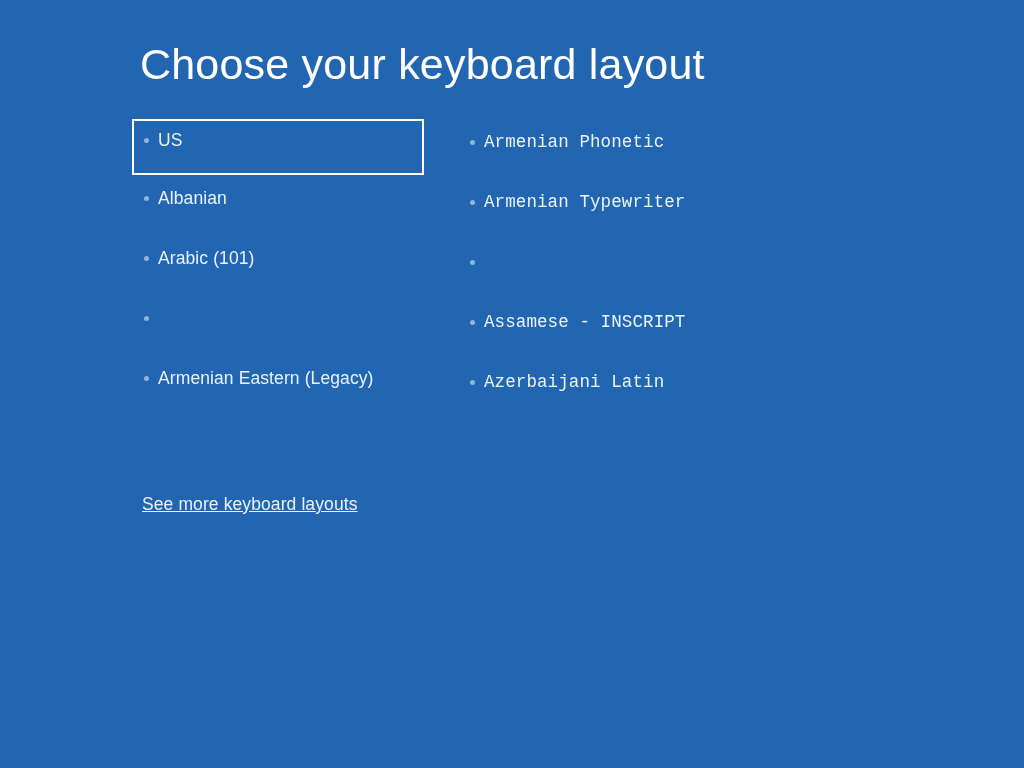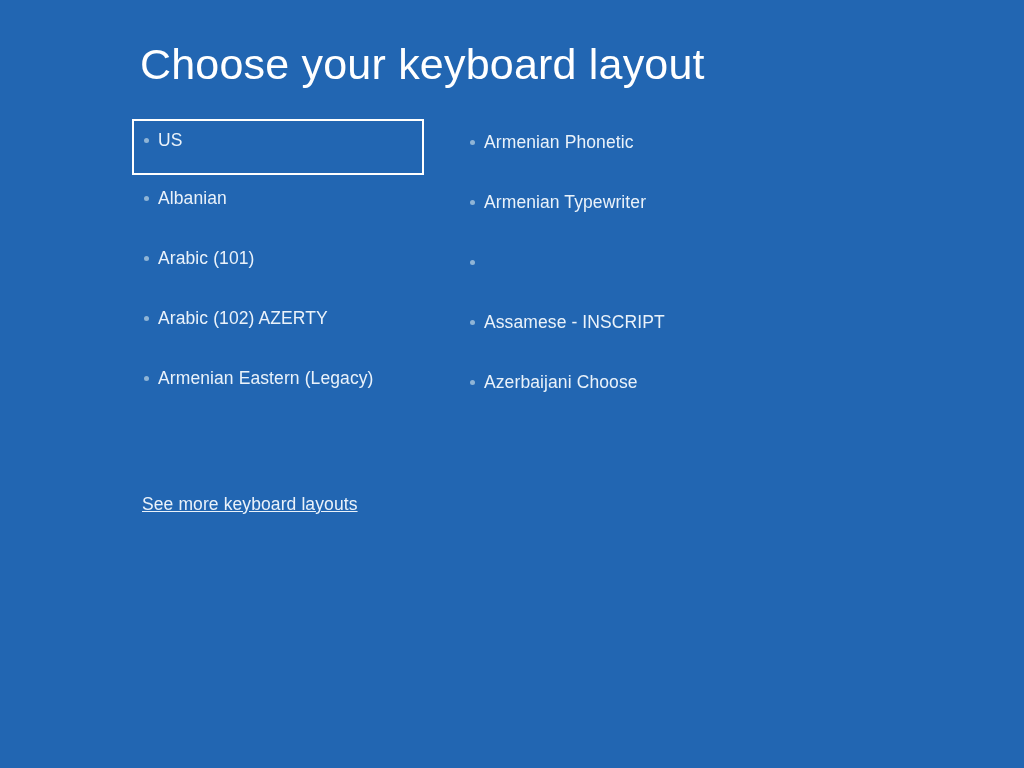--- a/index.html
+++ b/index.html
@@ -35,21 +35,21 @@
     color: #ffffff;
     white-space: nowrap;
   }
 
   
   .column {
     position: absolute;
     top: 119px;
   }
   #column-left  { left: 132px; width: 292px; }
-  #column-right { left: 458px; width: 320px; }
+  #column-right { left: 458px; width: 320px; font-family: Liberation Mono, monospace; }
 
   
   .layout-item {
     position: relative;
     height: 60px;
     display: flex;
     align-items: flex-start;
     box-sizing: border-box;
     padding-top: 10px;
     padding-left: 10px;
@@ -114,21 +114,20 @@
     </div>
 
     <div class="layout-item">
       <span class="bullet"></span>
       <span class="label">Arabic (101)</span>
     </div>
 
 
     <div class="layout-item">
       <span class="bullet"></span>
-      <span class="label">Arabic (102) AZERTY</span>
     </div>
 
     <div class="layout-item">
       <span class="bullet"></span>
       <span class="label">Armenian Eastern (Legacy)</span>
     </div>
 
   </div>
 
   <div class="column" id="column-right">
@@ -148,20 +147,20 @@
     </div>
 
     <div class="layout-item">
       <span class="bullet"></span>
       <span class="label">Assamese - INSCRIPT</span>
     </div>
 
 
     <div class="layout-item">
       <span class="bullet"></span>
-      <span class="label">Azerbaijani Choose</span>
+      <span class="label">Azerbaijani Latin</span>
     </div>
 
   </div>
 
   <div id="see-more-link">See more keyboard layouts</div>
 
 </div>
 
 </body></html>

